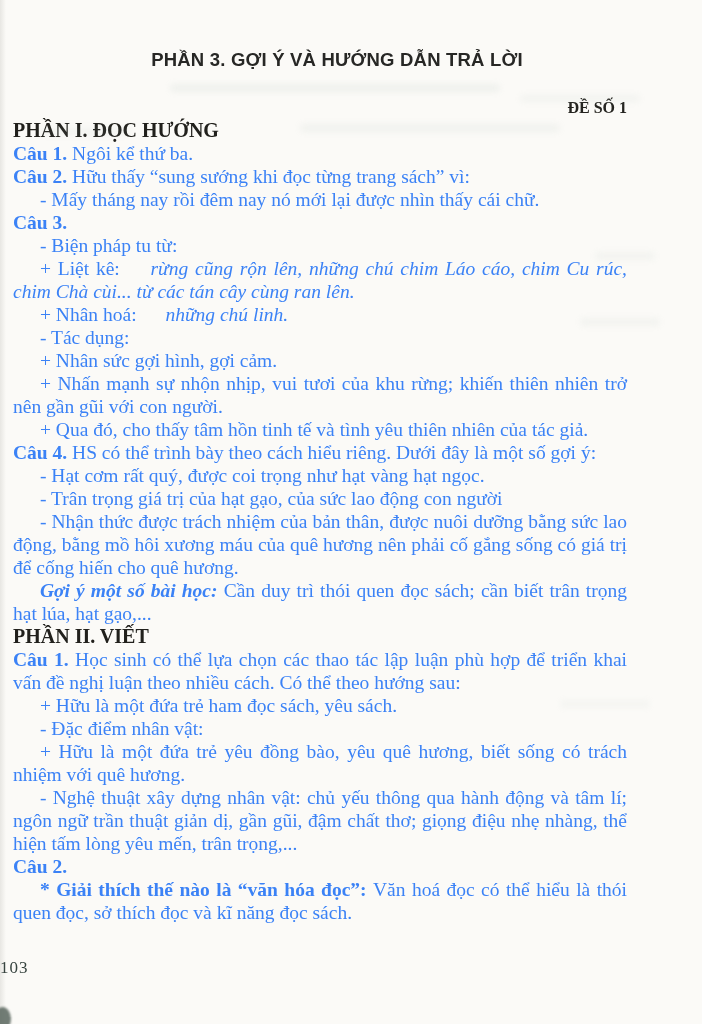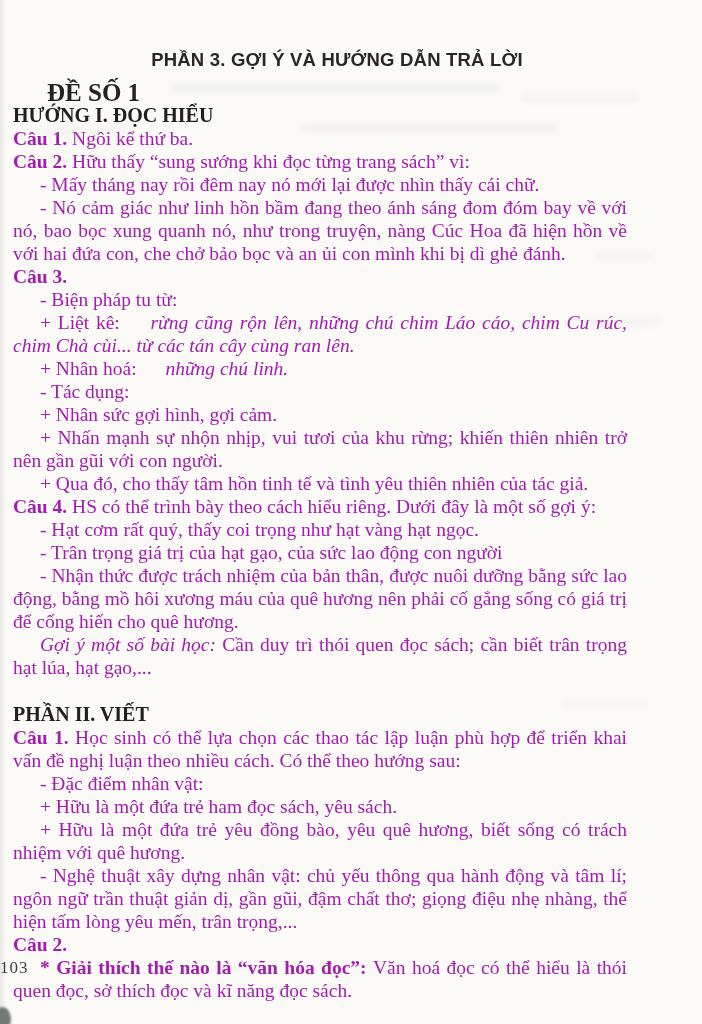--- a/index.html
+++ b/index.html
@@ -12,32 +12,32 @@
     overflow:hidden;
   }
   .page { position:absolute; inset:0; padding:49px 75px 0 13px;border-radius:22px; }
 
   .doc-title {
     font-family:"Liberation Sans","DejaVu Sans",sans-serif;
     font-weight:bold; font-size:18.5px; line-height:22px;
     text-align:center; margin-left:34px; color:#272725; letter-spacing:.2px;
   }
   .exam-title {
-    font-weight:bold; font-size:25px; line-height:23px;
-    text-align:left; margin-left:34px; margin-top:10px; color:#24231f;
+    font-weight:bold; font-size:16px; line-height:23px;
+    text-align:right; margin-left:34px; margin-top:25px; color:#24231f;
   }
 
-  .blk { font-size:19.5px; line-height:23px; text-align:justify; color:#a21caf; }
+  .blk { font-size:19.5px; line-height:23px; text-align:justify; color:#3b82f6; }
   .section { font-weight:bold; font-size:20px; text-align:left; color:#21201c; }
   .indent { text-indent:27px; }
-  .space-before { margin-top:24px; }
+  .space-before { }
   .s-n { font-weight:normal; }
   .s-b { font-weight:bold; }
   .s-i { font-style:italic;margin-left:24px; }
-  .s-bi { font-weight:normal; font-style:italic; }
+  .s-bi { font-weight:bold; font-style:italic; }
 
   .page-number {
     position:absolute; top:958px; left:0; width:100%;
     font-size:17px; line-height:20px;
     color:#36433f; letter-spacing:1px;
   }
 
   
   .smudge { position:absolute; background:#a8bab2; filter:blur(3px); border-radius:4px; pointer-events:none; }
   .sm1 { top:84px;  left:170px; width:330px; height:8px; opacity:.14; }
@@ -58,42 +58,41 @@
     pointer-events:none;
   }
 </style>
 </head>
 <body>
 
 <div class="page">
   <div class="doc-title">PHẦN 3. GỢI Ý VÀ HƯỚNG DẪN TRẢ LỜI</div>
   <div class="exam-title">ĐỀ SỐ 1</div>
   <div>
-      <p class="blk section"><span class="s-b">HƯỚNG I. ĐỌC HIỂU</span></p>
+      <p class="blk section"><span class="s-b">PHẦN I. ĐỌC HƯỚNG</span></p>
       <p class="blk p"><span class="s-b">Câu 1.</span><span class="s-n"> Ngôi kể thứ ba.</span></p>
       <p class="blk p"><span class="s-b">Câu 2.</span><span class="s-n"> Hữu thấy “sung sướng khi đọc từng trang sách” vì:</span></p>
       <p class="blk p indent"><span class="s-n">- Mấy tháng nay rồi đêm nay nó mới lại được nhìn thấy cái chữ.</span></p>
-      <p class="blk p indent"><span class="s-n">- Nó cảm giác như linh hồn bầm đang theo ánh sáng đom đóm bay về với nó, bao bọc xung quanh nó, như trong truyện, nàng Cúc Hoa đã hiện hồn về với hai đứa con, che chở bảo bọc và an ủi con mình khi bị dì ghẻ đánh.</span></p>
       <p class="blk p"><span class="s-b">Câu 3.</span></p>
       <p class="blk p indent"><span class="s-n">- Biện pháp tu từ:</span></p>
       <p class="blk p indent"><span class="s-n">+ Liệt kê: </span><span class="s-i">rừng cũng rộn lên, những chú chim Láo cáo, chim Cu rúc, chim Chà cùi... từ các tán cây cùng ran lên.</span></p>
       <p class="blk p indent"><span class="s-n">+ Nhân hoá: </span><span class="s-i">những chú linh.</span></p>
       <p class="blk p indent"><span class="s-n">- Tác dụng:</span></p>
       <p class="blk p indent"><span class="s-n">+ Nhân sức gợi hình, gợi cảm.</span></p>
       <p class="blk p indent"><span class="s-n">+ Nhấn mạnh sự nhộn nhịp, vui tươi của khu rừng; khiến thiên nhiên trở nên gần gũi với con người.</span></p>
       <p class="blk p indent"><span class="s-n">+ Qua đó, cho thấy tâm hồn tinh tế và tình yêu thiên nhiên của tác giả.</span></p>
       <p class="blk p"><span class="s-b">Câu 4.</span><span class="s-n"> HS có thể trình bày theo cách hiểu riêng. Dưới đây là một số gợi ý:</span></p>
-      <p class="blk p indent"><span class="s-n">- Hạt cơm rất quý, thấy coi trọng như hạt vàng hạt ngọc.</span></p>
+      <p class="blk p indent"><span class="s-n">- Hạt cơm rất quý, được coi trọng như hạt vàng hạt ngọc.</span></p>
       <p class="blk p indent"><span class="s-n">- Trân trọng giá trị của hạt gạo, của sức lao động con người</span></p>
       <p class="blk p indent"><span class="s-n">- Nhận thức được trách nhiệm của bản thân, được nuôi dưỡng bằng sức lao động, bằng mồ hôi xương máu của quê hương nên phải cố gắng sống có giá trị để cống hiến cho quê hương.</span></p>
       <p class="blk p indent"><span class="s-bi">Gợi ý một số bài học:</span><span class="s-n"> Cần duy trì thói quen đọc sách; cần biết trân trọng hạt lúa, hạt gạo,...</span></p>
       <p class="blk section space-before"><span class="s-b">PHẦN II. VIẾT</span></p>
       <p class="blk p"><span class="s-b">Câu 1.</span><span class="s-n"> Học sinh có thể lựa chọn các thao tác lập luận phù hợp để triển khai vấn đề nghị luận theo nhiều cách. Có thể theo hướng sau:</span></p>
+      <p class="blk p indent"><span class="s-n">+ Hữu là một đứa trẻ ham đọc sách, yêu sách.</span></p>
       <p class="blk p indent"><span class="s-n">- Đặc điểm nhân vật:</span></p>
-      <p class="blk p indent"><span class="s-n">+ Hữu là một đứa trẻ ham đọc sách, yêu sách.</span></p>
       <p class="blk p indent"><span class="s-n">+ Hữu là một đứa trẻ yêu đồng bào, yêu quê hương, biết sống có trách nhiệm với quê hương.</span></p>
       <p class="blk p indent"><span class="s-n">- Nghệ thuật xây dựng nhân vật: chủ yếu thông qua hành động và tâm lí; ngôn ngữ trần thuật giản dị, gần gũi, đậm chất thơ; giọng điệu nhẹ nhàng, thể hiện tấm lòng yêu mến, trân trọng,...</span></p>
       <p class="blk p"><span class="s-b">Câu 2.</span></p>
       <p class="blk p indent"><span class="s-b">* Giải thích thế nào là “văn hóa đọc”: </span><span class="s-n">Văn hoá đọc có thể hiểu là thói quen đọc, sở thích đọc và kĩ năng đọc sách.</span></p>
     </div>
 </div>
 
 <div class="page-number">103</div>
 
 <div class="smudge sm1"></div>

